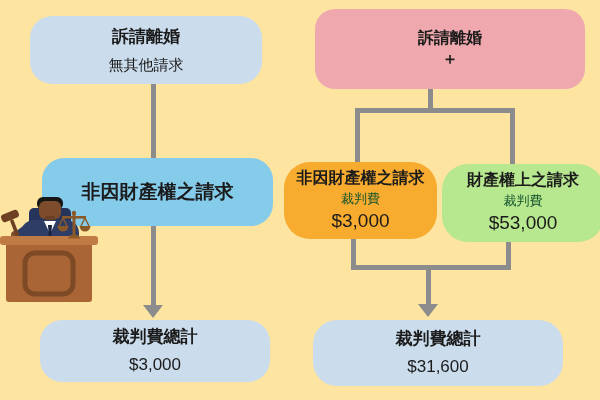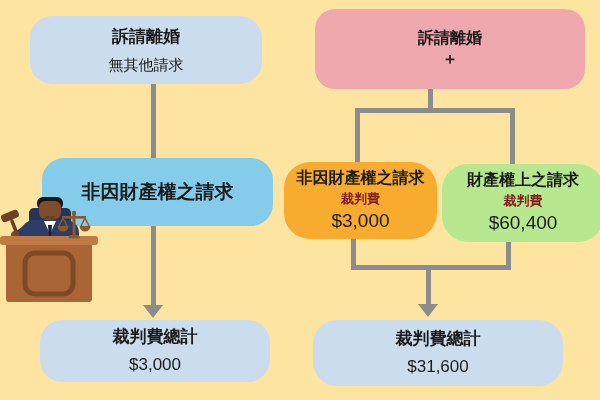--- a/index.html
+++ b/index.html
@@ -30,21 +30,21 @@
   .box-orange       { left:284px; top:162px; width:153px; height:77px; background:#F7AC30; border-radius:26px; }
   .box-green        { left:442px; top:164px; width:162px; height:78px; background:#B7E78E; border-radius:26px; }
   .box-left-total   { left:40px;  top:320px; width:230px; height:62px; background:#CBDCEC; border-radius:22px; }
   .box-right-total  { left:313px; top:320px; width:250px; height:66px; background:#CBDCEC; border-radius:24px; }
 
   .t-head   { font-size:17px; font-weight:700; }
   .t-sub    { font-size:15px; font-weight:400; margin-top:7px; }
   .t-pink   { font-size:16px; font-weight:700; }
   .t-claim  { font-size:19px; font-weight:700; }
   .t-title  { font-size:16px; font-weight:700; }
-  .t-fee    { font-size:13px; font-weight:700; color:#7f1d1d; margin-top:2px; }
+  .t-fee    { font-size:13px; font-weight:400; color:#14532d; margin-top:2px; }
   .t-amt    { font-size:19px; font-weight:400; margin-top:1px; }
   .t-total  { font-size:17px; font-weight:700; }
   .t-totamt { font-size:17px; font-weight:400; margin-top:6px; }
 
   .judge { position:absolute; left:0px; top:192px; width:100px; height:112px; z-index:3; }
 </style>
 </head>
 <body>
 
 <div class="canvas">
@@ -85,21 +85,21 @@
 
   <div class="box box-orange">
     <div class="t-title">非因財產權之請求</div>
     <div class="t-fee">裁判費</div>
     <div class="t-amt">$3,000</div>
   </div>
 
   <div class="box box-green">
     <div class="t-title">財產權上之請求</div>
     <div class="t-fee">裁判費</div>
-    <div class="t-amt">$60,400</div>
+    <div class="t-amt">$53,000</div>
   </div>
 
   <div class="box box-right-total">
     <div class="t-total">裁判費總計</div>
     <div class="t-totamt">$31,600</div>
   </div>
 
   <svg class="judge" viewBox="0 0 100 112" aria-hidden="true">
 
     <rect x="29" y="16" width="42" height="42" rx="5" fill="#26335A"></rect>

